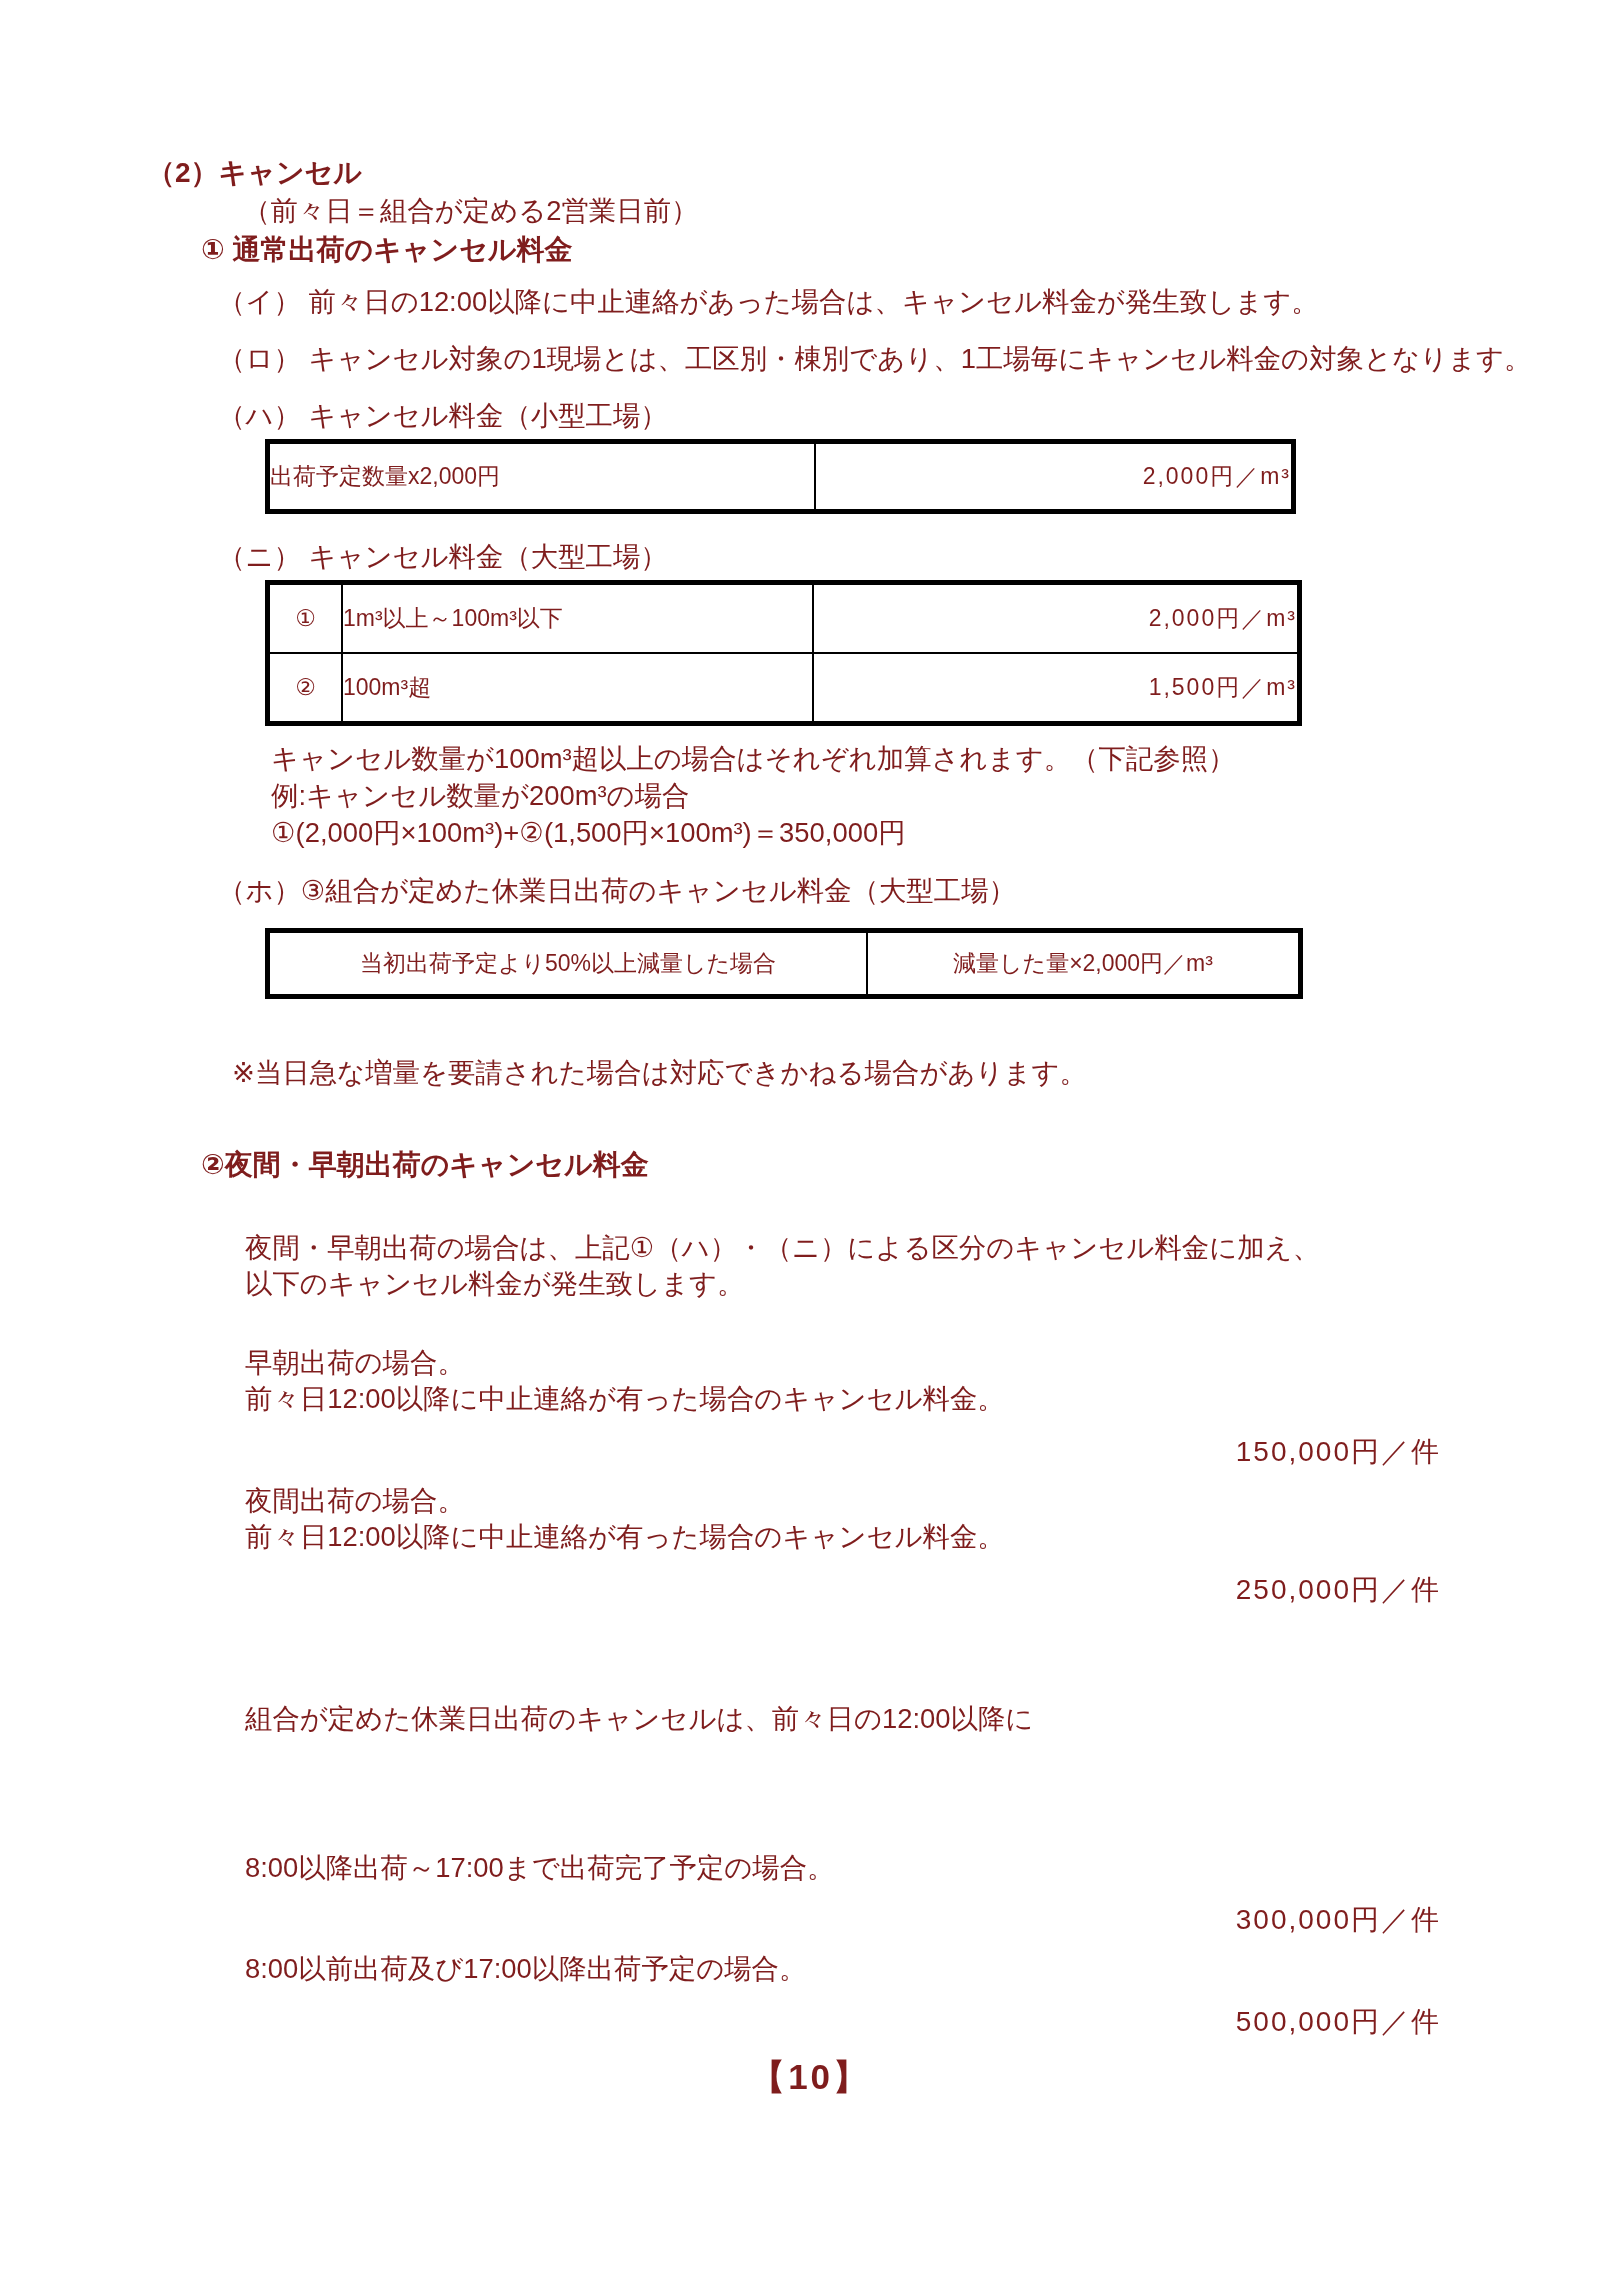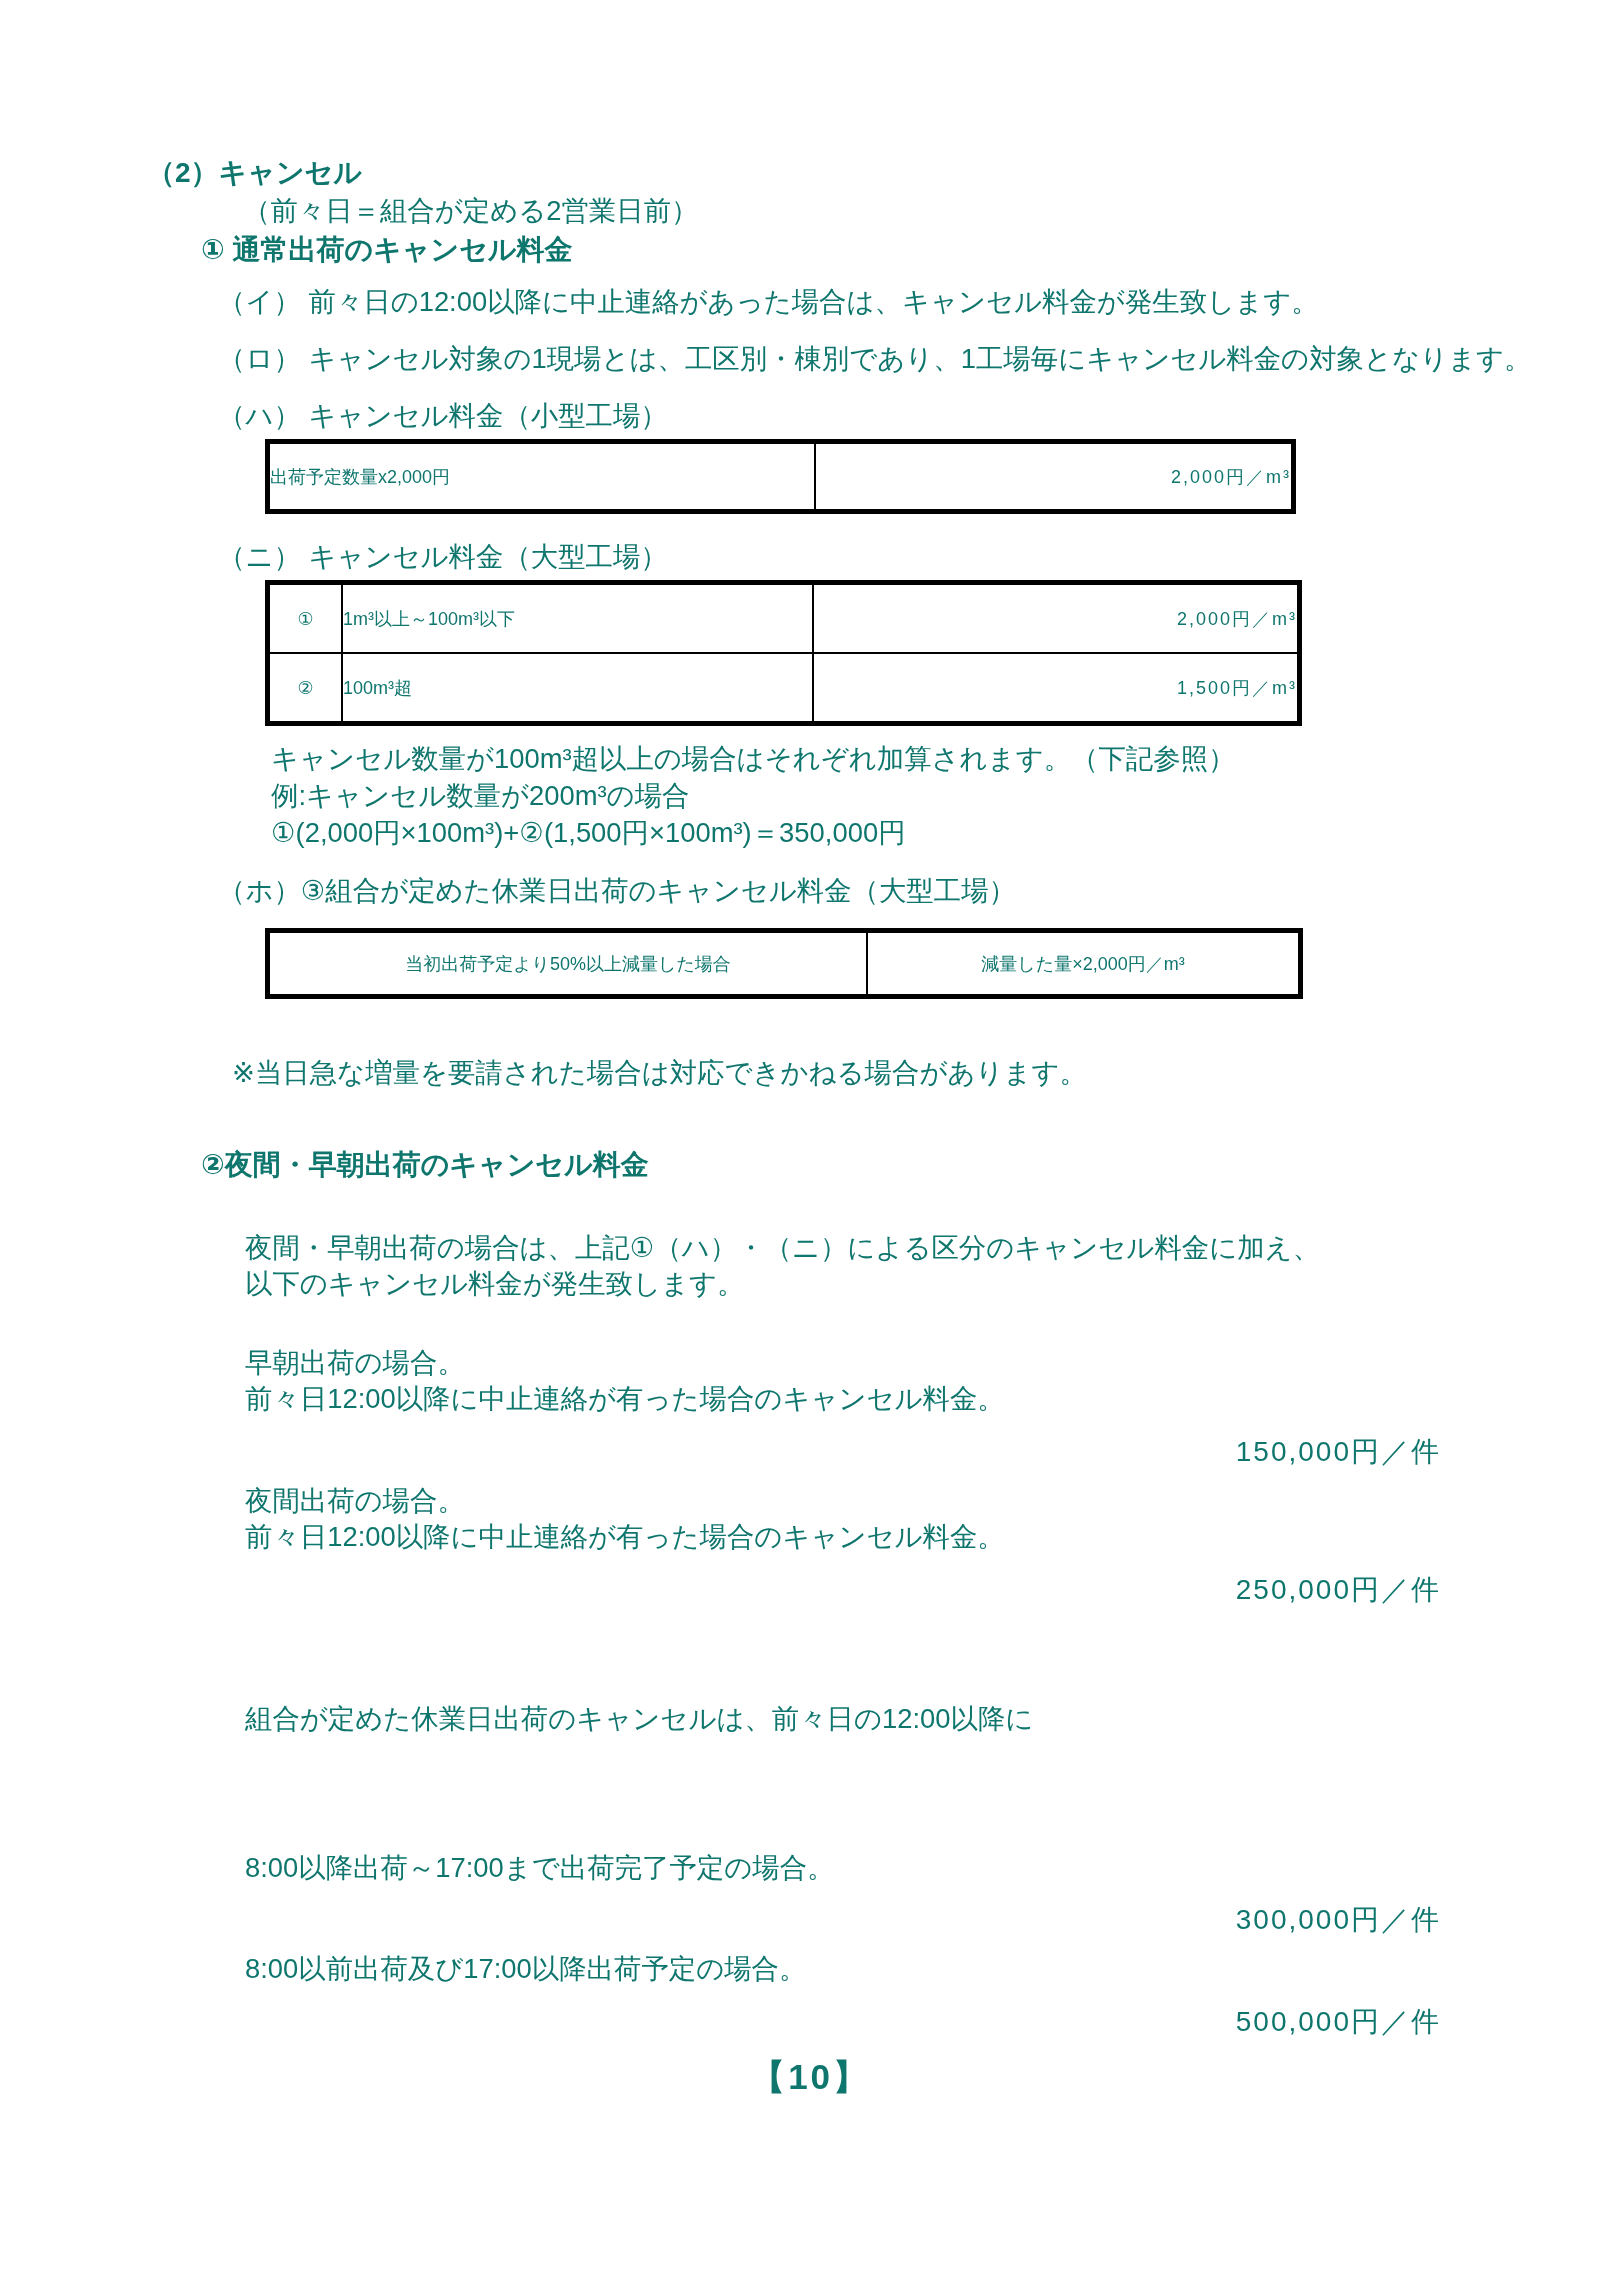--- a/index.html
+++ b/index.html
@@ -2,40 +2,40 @@
 <html lang="ja"><head>
 <meta charset="utf-8">
 <style>
   html,body{margin:0;padding:0;background:#e8e8e8;}
   .page{
     position:relative;
     width:1621px;height:2293px;
     background:#ffffff;
     margin:0 auto;
     font-family:"Liberation Sans","DejaVu Sans",sans-serif;
-    color:#0f766e;
+    color:#7f1d1d;
     overflow:hidden;
   }
   .abs{position:absolute;white-space:nowrap;}
   .t28{font-size:27.4px;line-height:1.25;}
   .t29{font-size:28px;line-height:1.25;}
   .bold{font-weight:bold;}
   .fee{font-size:28px;letter-spacing:2px;}
   .fee-right{position:absolute;right:180px;text-align:right;}
 
   
   .doc-table{
     position:absolute;
     border:5.9px solid #000;
     border-collapse:collapse;
     background:#fff;
   }
   .doc-table td{
     border:2.9px solid #000;
-    font-size:18px;
+    font-size:23px;
     padding:0;
     vertical-align:middle;
   }
   .cell-pad-left{padding-left:41px;}
   .cell-pad-left-sm{padding-left:13.7px;}
   .cell-right{text-align:right;padding-right:47px;letter-spacing:2px;}
   .cell-center{text-align:center;}
   .num-col{width:71px;text-align:center;font-size:29px;}
 
   .page-num{

